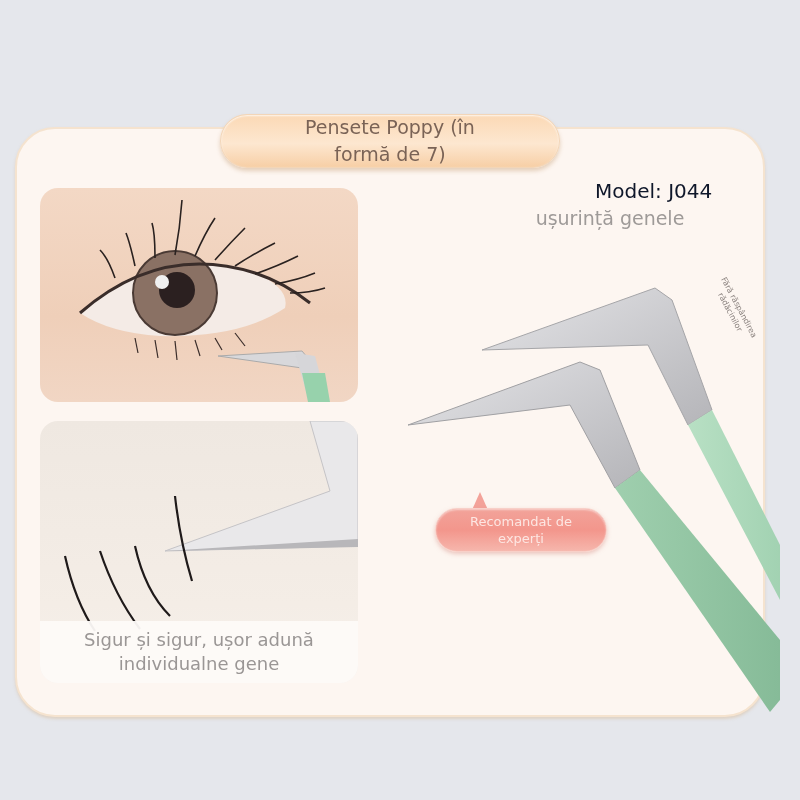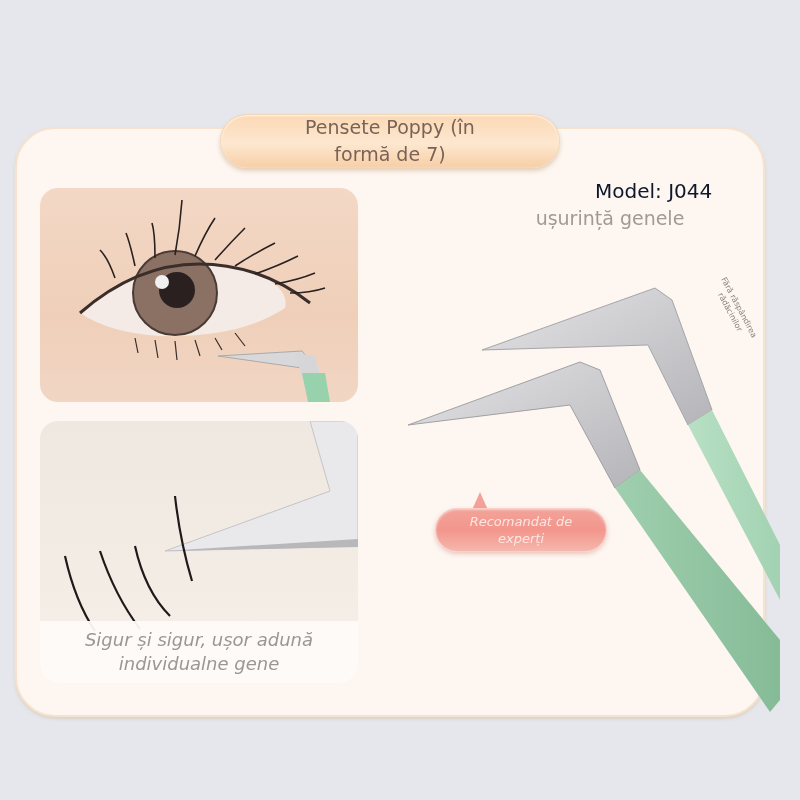--- a/index.html
+++ b/index.html
@@ -67,21 +67,21 @@
       z-index: 4;
     }
     .photo {
       position: absolute;
       left: 40px;
       width: 318px;
       border-radius: 18px;
       overflow: hidden;
     }
     .photo-eye { top: 188px; height: 214px; background: linear-gradient(180deg, #f3d8c5 0%, #efcfb9 60%, #f1d6c4 100%); }
-    .photo-lash { top: 421px; height: 262px; background: linear-gradient(180deg, #efe8e1 0%, #f4ede6 70%, #f6f1ec 100%); font-style: italic; }
+    .photo-lash { top: 421px; height: 262px; background: linear-gradient(180deg, #efe8e1 0%, #f4ede6 70%, #f6f1ec 100%); }
     .photo svg { position: absolute; left: 0; top: 0; }
     .caption-band {
       position: absolute;
       left: 0; bottom: 0;
       width: 100%; height: 62px;
       background: rgba(253,250,248,0.95);
       display: flex; align-items: center; justify-content: center;
       text-align: center;
     }
     .caption-band span {
@@ -100,21 +100,20 @@
       border: 1px solid #f8d0c8;
       display: flex; align-items: center; justify-content: center;
       text-align: center;
       z-index: 6;
     }
     .badge span {
       color: #fde6e2;
       font-size: 13px;
       line-height: 17px;
       width: 150px;
-      font-style: italic;
     }
     .badge-tail {
       position: absolute;
       left: 472px; top: 492px;
       width: 0; height: 0;
       border-left: 8px solid transparent;
       border-right: 8px solid transparent;
       border-bottom: 18px solid #f3a299;
       z-index: 6;
     }

